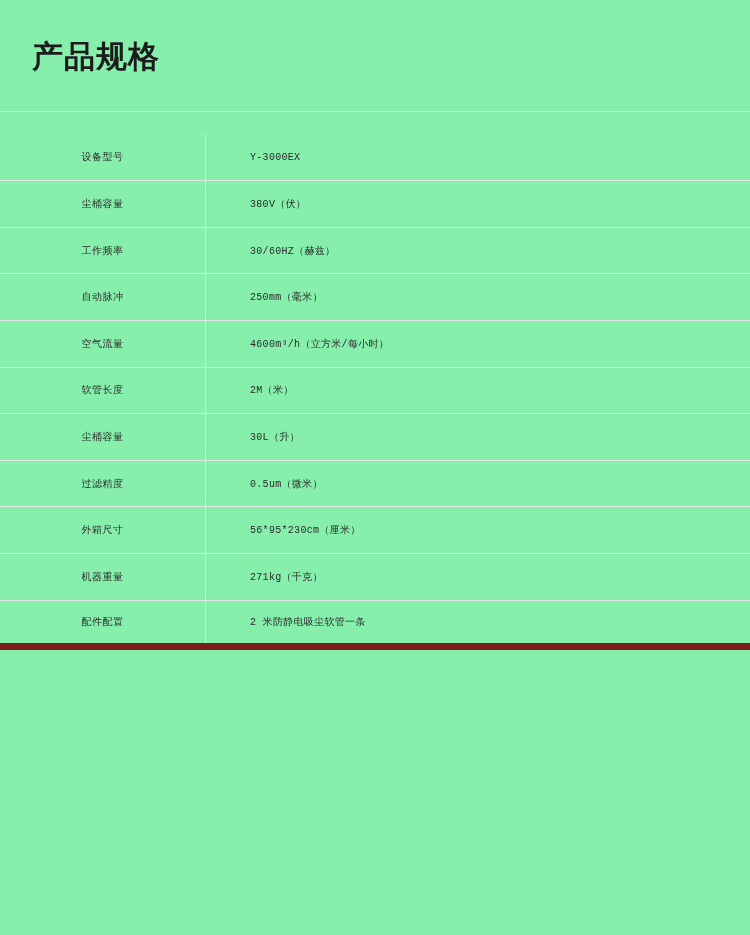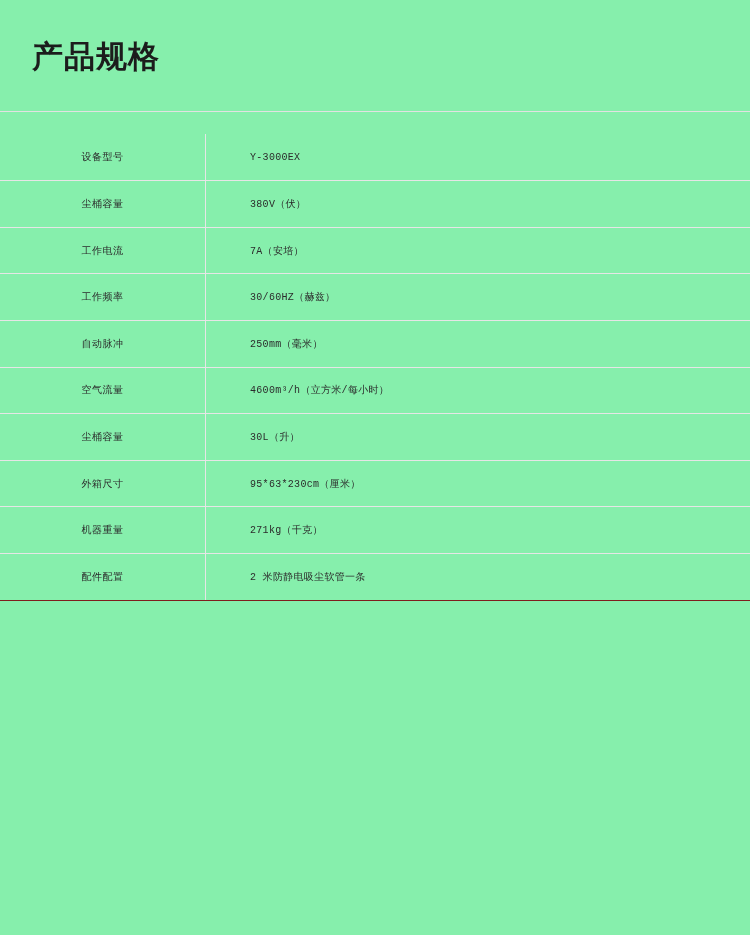--- a/index.html
+++ b/index.html
@@ -45,21 +45,21 @@
     height: 46.6px;
   }
   .spec-table td {
     border-bottom: 1px solid #e6e6e6;
     font-size: 10px;
     color: #262626;
     vertical-align: middle;
     padding: 0;
   }
   .spec-table tr:last-child td {
-    border-bottom: 1px solid #7f1d1d;
+    border-bottom: 7px solid #7f1d1d;
   }
   td.label-cell {
     width: 205px;
     text-align: center;
     border-right: 1px solid #e6e6e6;
     color: #2b2b2b;
     letter-spacing: 0.5px;
   }
   td.value-cell {
     padding-left: 44px;
@@ -81,42 +81,46 @@
 
       <tr>
         <td class="label-cell">设备型号</td>
         <td class="value-cell">Y-3000EX</td>
       </tr>
       <tr>
         <td class="label-cell">尘桶容量</td>
         <td class="value-cell">380V（伏）</td>
       </tr>
       <tr>
-        <td class="label-cell">工作电流</td>
-        <td class="value-cell">7A（安培）</td>
-      </tr>
-      <tr>
         <td class="label-cell">工作频率</td>
         <td class="value-cell">30/60HZ（赫兹）</td>
       </tr>
       <tr>
         <td class="label-cell">自动脉冲</td>
         <td class="value-cell">250mm（毫米）</td>
       </tr>
       <tr>
         <td class="label-cell">空气流量</td>
         <td class="value-cell">4600m³/h（立方米/每小时）</td>
       </tr>
       <tr>
+        <td class="label-cell">软管长度</td>
+        <td class="value-cell">2M（米）</td>
+      </tr>
+      <tr>
         <td class="label-cell">尘桶容量</td>
         <td class="value-cell">30L（升）</td>
       </tr>
       <tr>
+        <td class="label-cell">过滤精度</td>
+        <td class="value-cell">0.5um（微米）</td>
+      </tr>
+      <tr>
         <td class="label-cell">外箱尺寸</td>
-        <td class="value-cell">95*63*230cm（厘米）</td>
+        <td class="value-cell">56*95*230cm（厘米）</td>
       </tr>
       <tr>
         <td class="label-cell">机器重量</td>
         <td class="value-cell">271kg（千克）</td>
       </tr>
       <tr>
         <td class="label-cell">配件配置</td>
         <td class="value-cell">2 米防静电吸尘软管一条</td>
       </tr>
 

